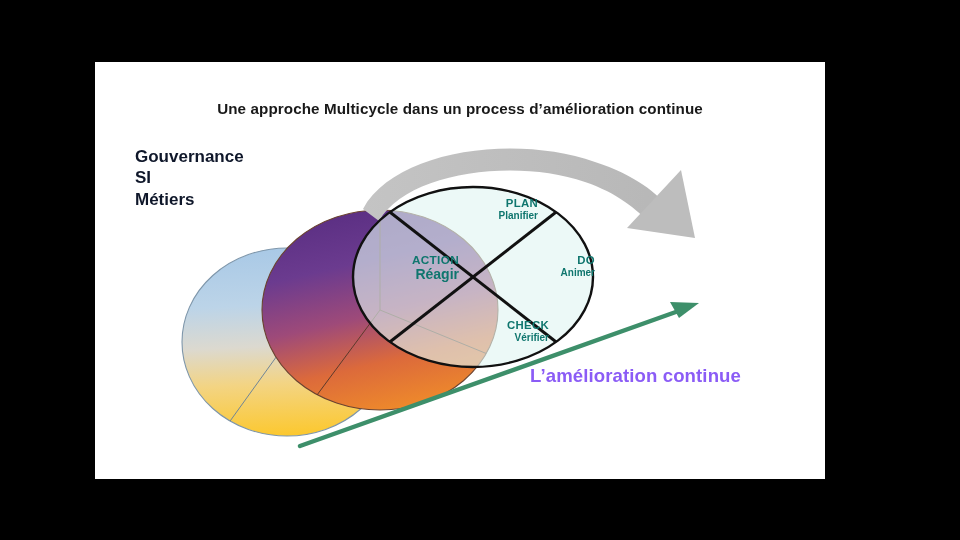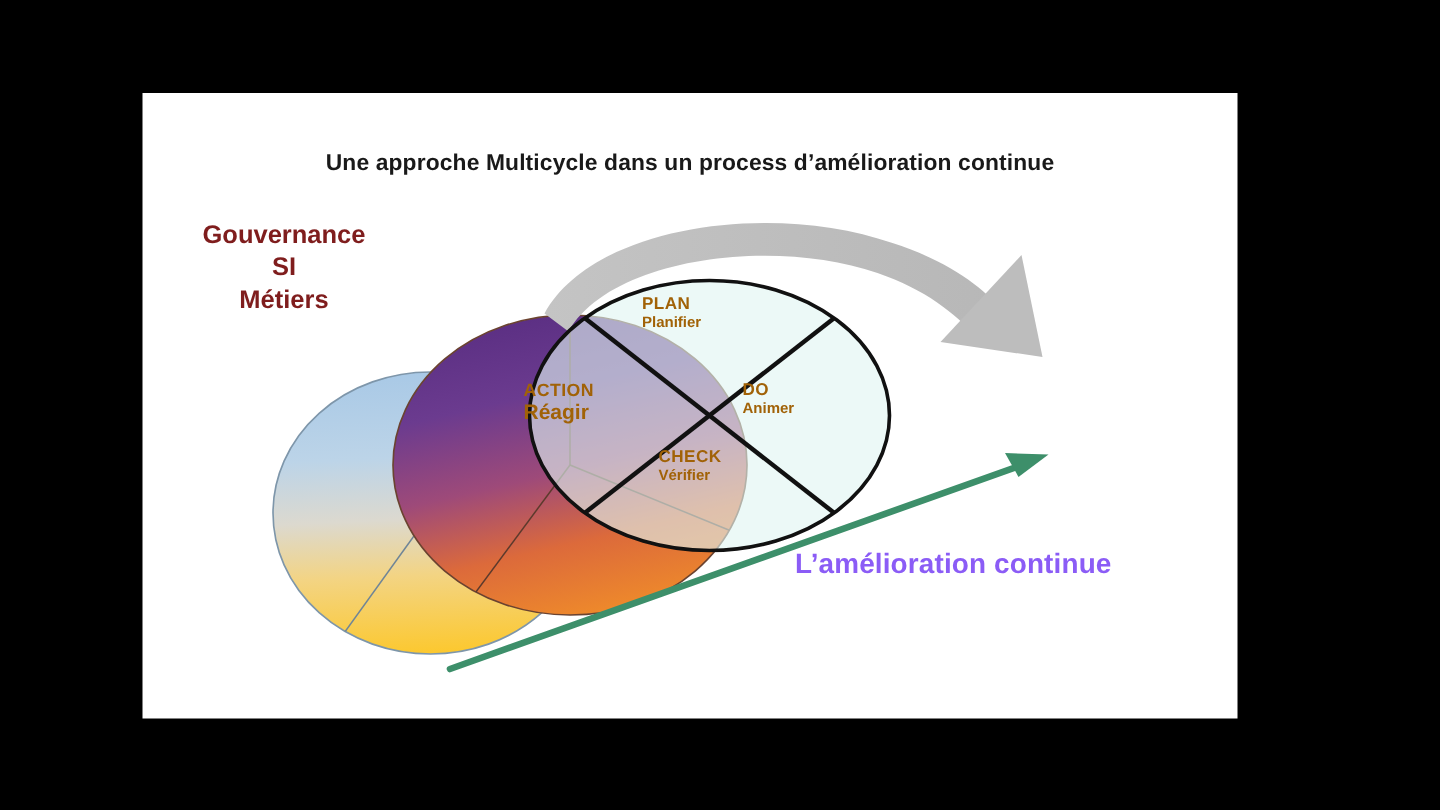--- a/index.html
+++ b/index.html
@@ -31,49 +31,48 @@
     letter-spacing:0.1px;
     white-space:nowrap;
   }
 
   
   #left-caption {
     position:absolute;
     left:40px; top:84px;
     font-size:17px;
     font-weight:bold;
-    color:#7f1d1d;
+    color:#0f172a;
     line-height:1.26;
-    text-align:center;
   }
   #left-caption div { white-space:nowrap; }
 
   
   #artwork {
     position:absolute;
     left:0; top:0;
     width:730px; height:417px;
   }
 
   
   .quad {
     position:absolute;
-    text-align:left;
-    color:#a16207;
+    text-align:right;
+    color:#0f766e;
     white-space:nowrap;
     line-height:1.12;
   }
   .quad .en { font-size:11.4px; font-weight:bold; letter-spacing:0.3px; }
   .quad .fr { font-size:10px; font-weight:bold; }
   .quad.big .en { font-size:11.8px; }
   .quad.big .fr { font-size:14px; }
 
   #quad-plan   { left:333px; top:135px; width:110px; }
   #quad-do     { left:400px; top:192px; width:100px; }
-  #quad-check  { left:344px; top:237px; width:110px; }
+  #quad-check  { left:344px; top:257px; width:110px; }
   #quad-action { left:254px; top:192px; width:110px; }
 
   
   #green-caption {
     position:absolute;
     left:435px; top:303px;
     font-size:18.6px;
     font-weight:bold;
     color:#8b5cf6;
     white-space:nowrap;

